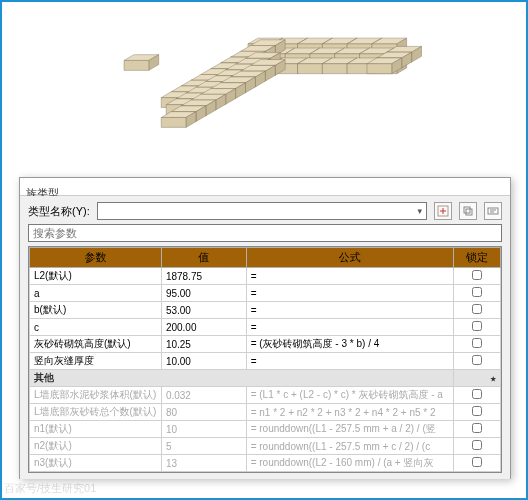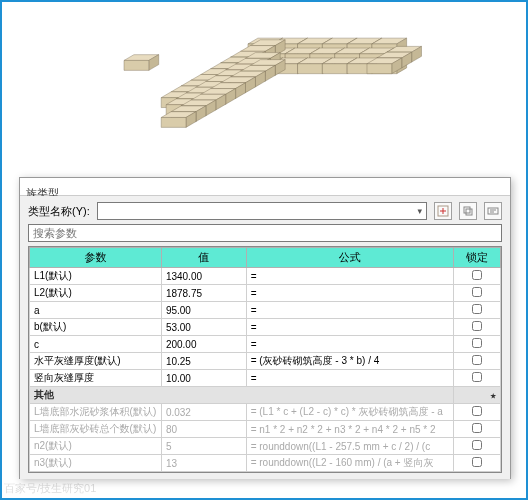--- a/index.html
+++ b/index.html
@@ -86,21 +86,21 @@
 }
 .grid-wrap {
   border: 1px solid #888;
   background: #fff;
   flex: 1;
   overflow: auto;
   font-size: 11px;
 }
 table { width: 100%; border-collapse: collapse; table-layout: fixed; }
 th {
-  background: #5eead4;
+  background: #a16207;
   border: 1px solid #b0b0b0;
   padding: 2px 4px;
   font-weight: normal;
   font-size: 11px;
   text-align: center;
   height: 18px;
 }
 td {
   border: 1px solid #d0d0d0;
   padding: 1px 4px;
@@ -262,26 +262,20 @@
         <thead>
           <tr>
             <th>参数</th>
             <th>值</th>
             <th>公式</th>
             <th>锁定</th>
           </tr>
         </thead>
         <tbody id="grid-body">
             <tr>
-              <td>L1(默认)</td>
-              <td>1340.00</td>
-              <td>=</td>
-              <td style="text-align: center;"><input type="checkbox" class="chk" style=""></td>
-            </tr>
-            <tr>
               <td>L2(默认)</td>
               <td>1878.75</td>
               <td>=</td>
               <td style="text-align: center;"><input type="checkbox" class="chk" style=""></td>
             </tr>
             <tr>
               <td>a</td>
               <td>95.00</td>
               <td>=</td>
               <td style="text-align: center;"><input type="checkbox" class="chk" style=""></td>
@@ -292,21 +286,21 @@
               <td>=</td>
               <td style="text-align: center;"><input type="checkbox" class="chk" style=""></td>
             </tr>
             <tr>
               <td>c</td>
               <td>200.00</td>
               <td>=</td>
               <td style="text-align: center;"><input type="checkbox" class="chk" style=""></td>
             </tr>
             <tr>
-              <td>水平灰缝厚度(默认)</td>
+              <td>灰砂砖砌筑高度(默认)</td>
               <td>10.25</td>
               <td>= (灰砂砖砌筑高度 - 3 * b) / 4</td>
               <td style="text-align: center;"><input type="checkbox" class="chk" style=""></td>
             </tr>
             <tr>
               <td>竖向灰缝厚度</td>
               <td>10.00</td>
               <td>=</td>
               <td style="text-align: center;"><input type="checkbox" class="chk" style=""></td>
             </tr>
@@ -320,20 +314,26 @@
               <td>= (L1 * c + (L2 - c) * c) * 灰砂砖砌筑高度 - a</td>
               <td style="text-align: center;"><input type="checkbox" class="chk" style=""></td>
             </tr>
             <tr class="faded">
               <td>L墙底部灰砂砖总个数(默认)</td>
               <td>80</td>
               <td>= n1 * 2 + n2 * 2 + n3 * 2 + n4 * 2 + n5 * 2</td>
               <td style="text-align: center;"><input type="checkbox" class="chk" style=""></td>
             </tr>
             <tr class="faded">
+              <td>n1(默认)</td>
+              <td>10</td>
+              <td>= rounddown((L1 - 257.5 mm + a / 2) / (竖</td>
+              <td style="text-align: center;"><input type="checkbox" class="chk" style=""></td>
+            </tr>
+            <tr class="faded">
               <td>n2(默认)</td>
               <td>5</td>
               <td>= rounddown((L1 - 257.5 mm + c / 2) / (c</td>
               <td style="text-align: center;"><input type="checkbox" class="chk" style=""></td>
             </tr>
             <tr class="faded">
               <td>n3(默认)</td>
               <td>13</td>
               <td>= rounddown((L2 - 160 mm) / (a + 竖向灰</td>
               <td style="text-align: center;"><input type="checkbox" class="chk" style=""></td>

